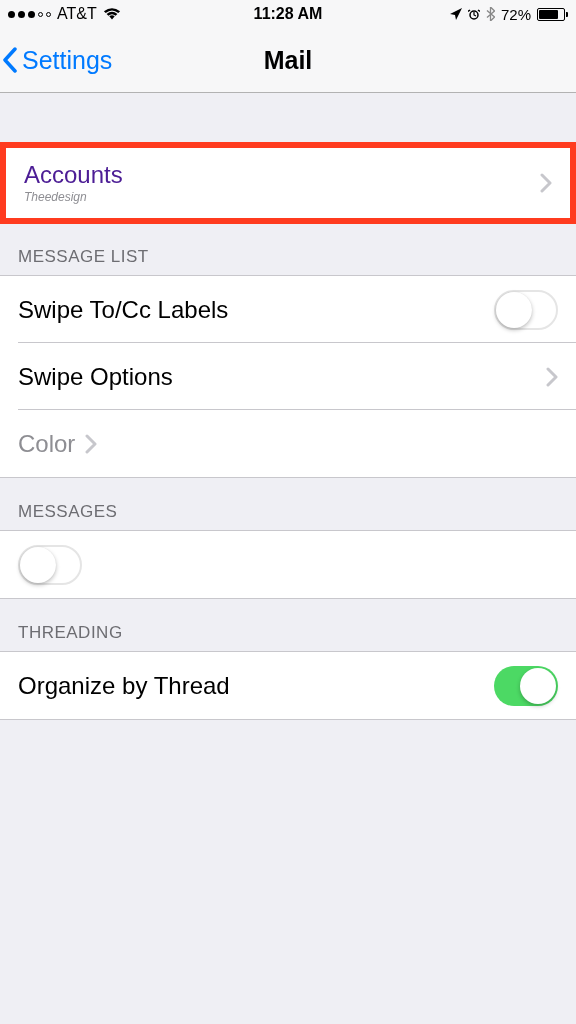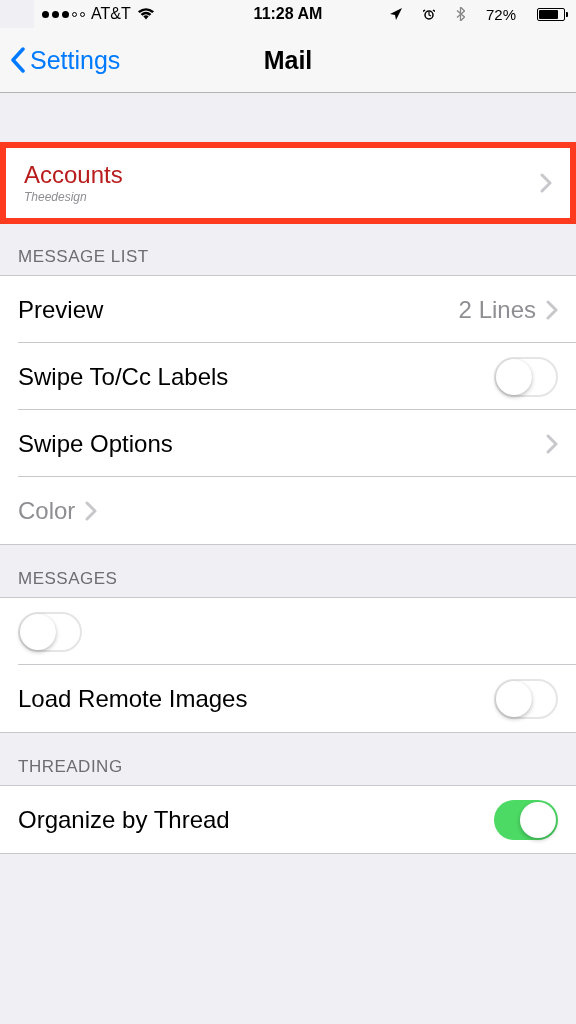--- a/index.html
+++ b/index.html
@@ -16,43 +16,42 @@
     .status-bar {
       height: 28px;
       background: #f7f7f8;
       display: flex;
       align-items: center;
       justify-content: space-between;
       padding: 0 8px;
       font-size: 16px;
       font-weight: 500;
       color: #000;
-      margin-left: 34px;
     }
     .status-left { display: flex; align-items: center; gap: 6px; }
     .signal-dots { display: flex; gap: 3px; align-items: center; }
     .dot { width: 7px; height: 7px; border-radius: 50%; background: #000; }
     .dot.empty { background: transparent; border: 1px solid #000; width: 5px; height: 5px; }
     .wifi-icon { width: 18px; height: 14px; }
     .status-center { font-weight: 600; font-size: 16px; position: absolute; left: 50%; transform: translateX(-50%); }
-    .status-right { display: flex; align-items: center; gap: 21px; font-size: 15px; }
+    .status-right { display: flex; align-items: center; gap: 6px; font-size: 15px; }
     .battery { display: flex; align-items: center; }
     .battery-body { width: 28px; height: 13px; border: 1px solid #000; border-radius: 2px; position: relative; }
     .battery-fill { position: absolute; left: 1px; top: 1px; bottom: 1px; width: 72%; background: #000; border-radius: 1px; }
     .battery-tip { width: 2px; height: 5px; background: #000; margin-left: 1px; border-radius: 0 1px 1px 0; }
 
     
     .nav-bar {
       height: 65px;
       background: #f7f7f8;
       border-bottom: 1px solid #b2b2b2;
       display: flex;
       align-items: center;
       position: relative;
-      padding: 0 10px;
+      padding: 0 2px;
     }
     .back-button { display: flex; align-items: center; color: #007aff; font-size: 25px; cursor: pointer; gap: 4px; }
     .back-chevron { width: 16px; height: 26px; }
     .nav-title {
       position: absolute;
       left: 50%;
       transform: translateX(-50%);
       font-size: 25px;
       font-weight: 600;
       color: #000;
@@ -89,21 +88,21 @@
       height: 1px;
       background: #c8c7cc;
     }
     .row-label { font-size: 24px; color: #000; flex: 1; }
     .row-sub {
       display: flex;
       flex-direction: column;
       justify-content: center;
       flex: 1;
     }
-    .row-sub .main { font-size: 24px; color: #b91c1c; line-height: 1.2; }
+    .row-sub .main { font-size: 24px; color: #4c1d95; line-height: 1.2; }
     .row-sub .sub { font-size: 12px; color: #8e8e93; line-height: 1.2; font-style: italic; }
     .row-detail { font-size: 24px; color: #8e8e93; margin-right: 10px; }
     .chevron { width: 12px; height: 20px; flex-shrink: 0; }
 
     
     .highlight-box {
       border: 6px solid #ff3b1f;
       margin: -1px 0;
     }
 
@@ -205,27 +204,20 @@
       <svg class="chevron" viewBox="0 0 12 20">
         <polyline points="2,2 10,10 2,18" fill="none" stroke="#c7c7cc" stroke-width="3" stroke-linecap="round" stroke-linejoin="round"></polyline>
       </svg>
     </div>
   </div>
 </div>
 
 <div class="section-header">MESSAGE LIST</div>
 <div class="table-group">
   <div class="row">
-    <span class="row-label">Preview</span>
-    <span class="row-detail">2 Lines</span>
-    <svg class="chevron" viewBox="0 0 12 20">
-        <polyline points="2,2 10,10 2,18" fill="none" stroke="#c7c7cc" stroke-width="3" stroke-linecap="round" stroke-linejoin="round"></polyline>
-      </svg>
-  </div>
-  <div class="row">
     <span class="row-label">Swipe To/Cc Labels</span>
     <div class="switch off">
         <div class="knob"></div>
       </div>
   </div>
   <div class="row">
     <span class="row-label">Swipe Options</span>
     <svg class="chevron" viewBox="0 0 12 20">
         <polyline points="2,2 10,10 2,18" fill="none" stroke="#c7c7cc" stroke-width="3" stroke-linecap="round" stroke-linejoin="round"></polyline>
       </svg>
@@ -238,26 +230,20 @@
   </div>
 </div>
 
 <div class="section-header">MESSAGES</div>
 <div class="table-group">
   <div class="row">
     <div class="switch off">
         <div class="knob"></div>
       </div>
   </div>
-  <div class="row">
-    <span class="row-label">Load Remote Images</span>
-    <div class="switch off">
-        <div class="knob"></div>
-      </div>
-  </div>
 </div>
 
 <div class="section-header">THREADING</div>
 <div class="table-group">
   <div class="row">
     <span class="row-label">Organize by Thread</span>
     <div class="switch on">
         <div class="knob"></div>
       </div>
   </div>

